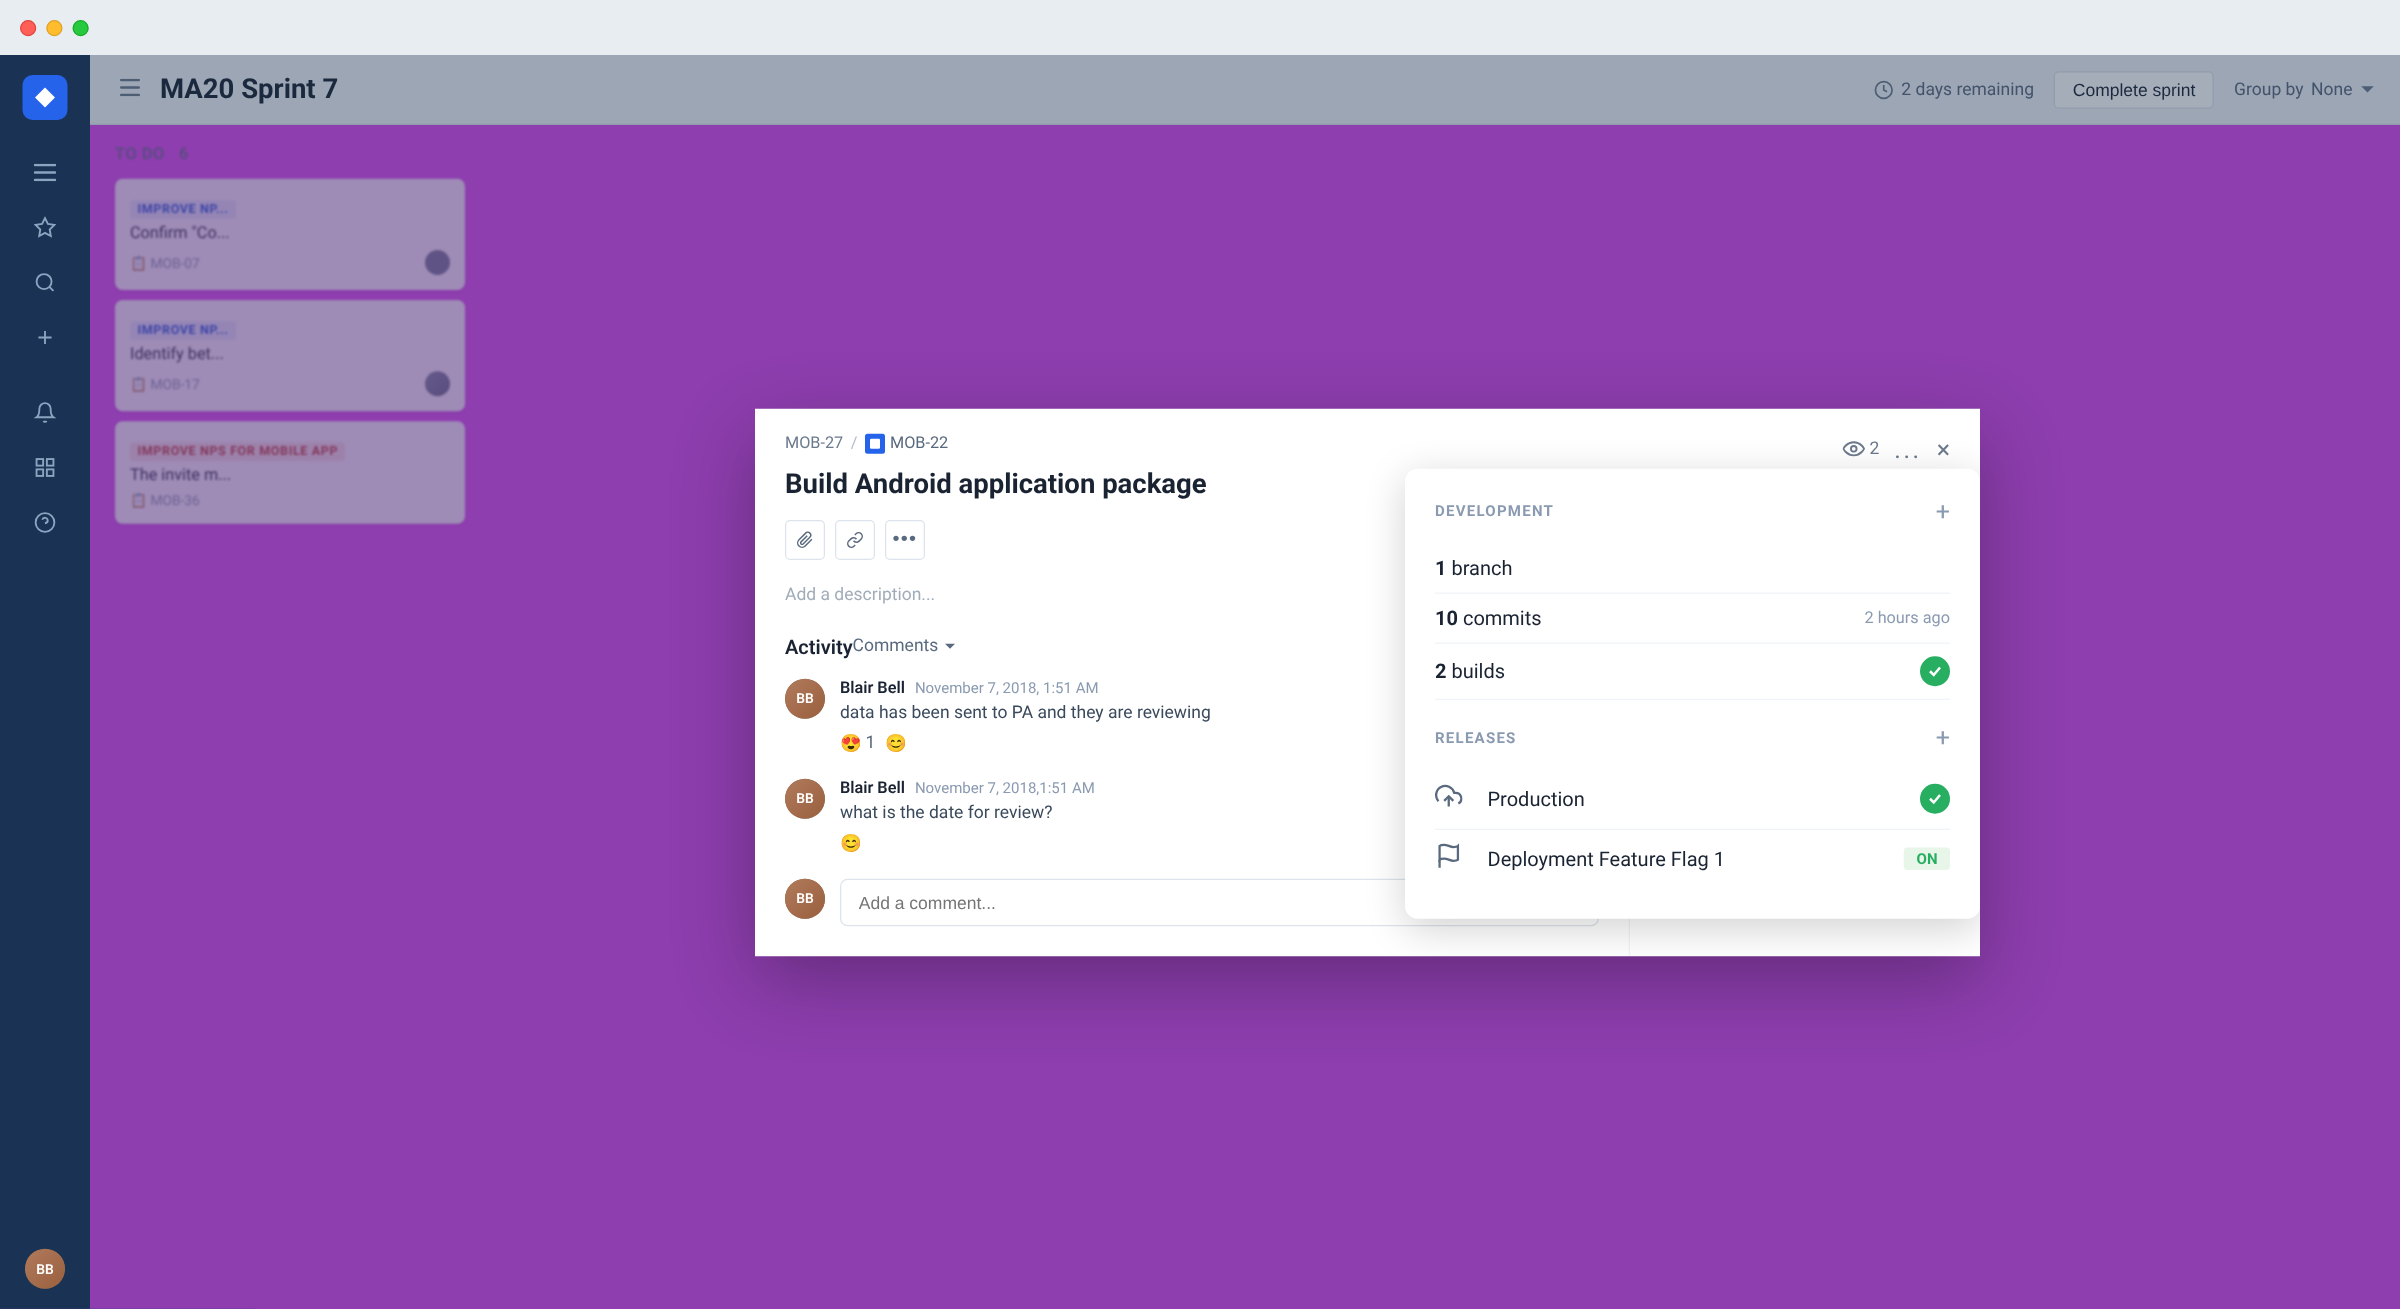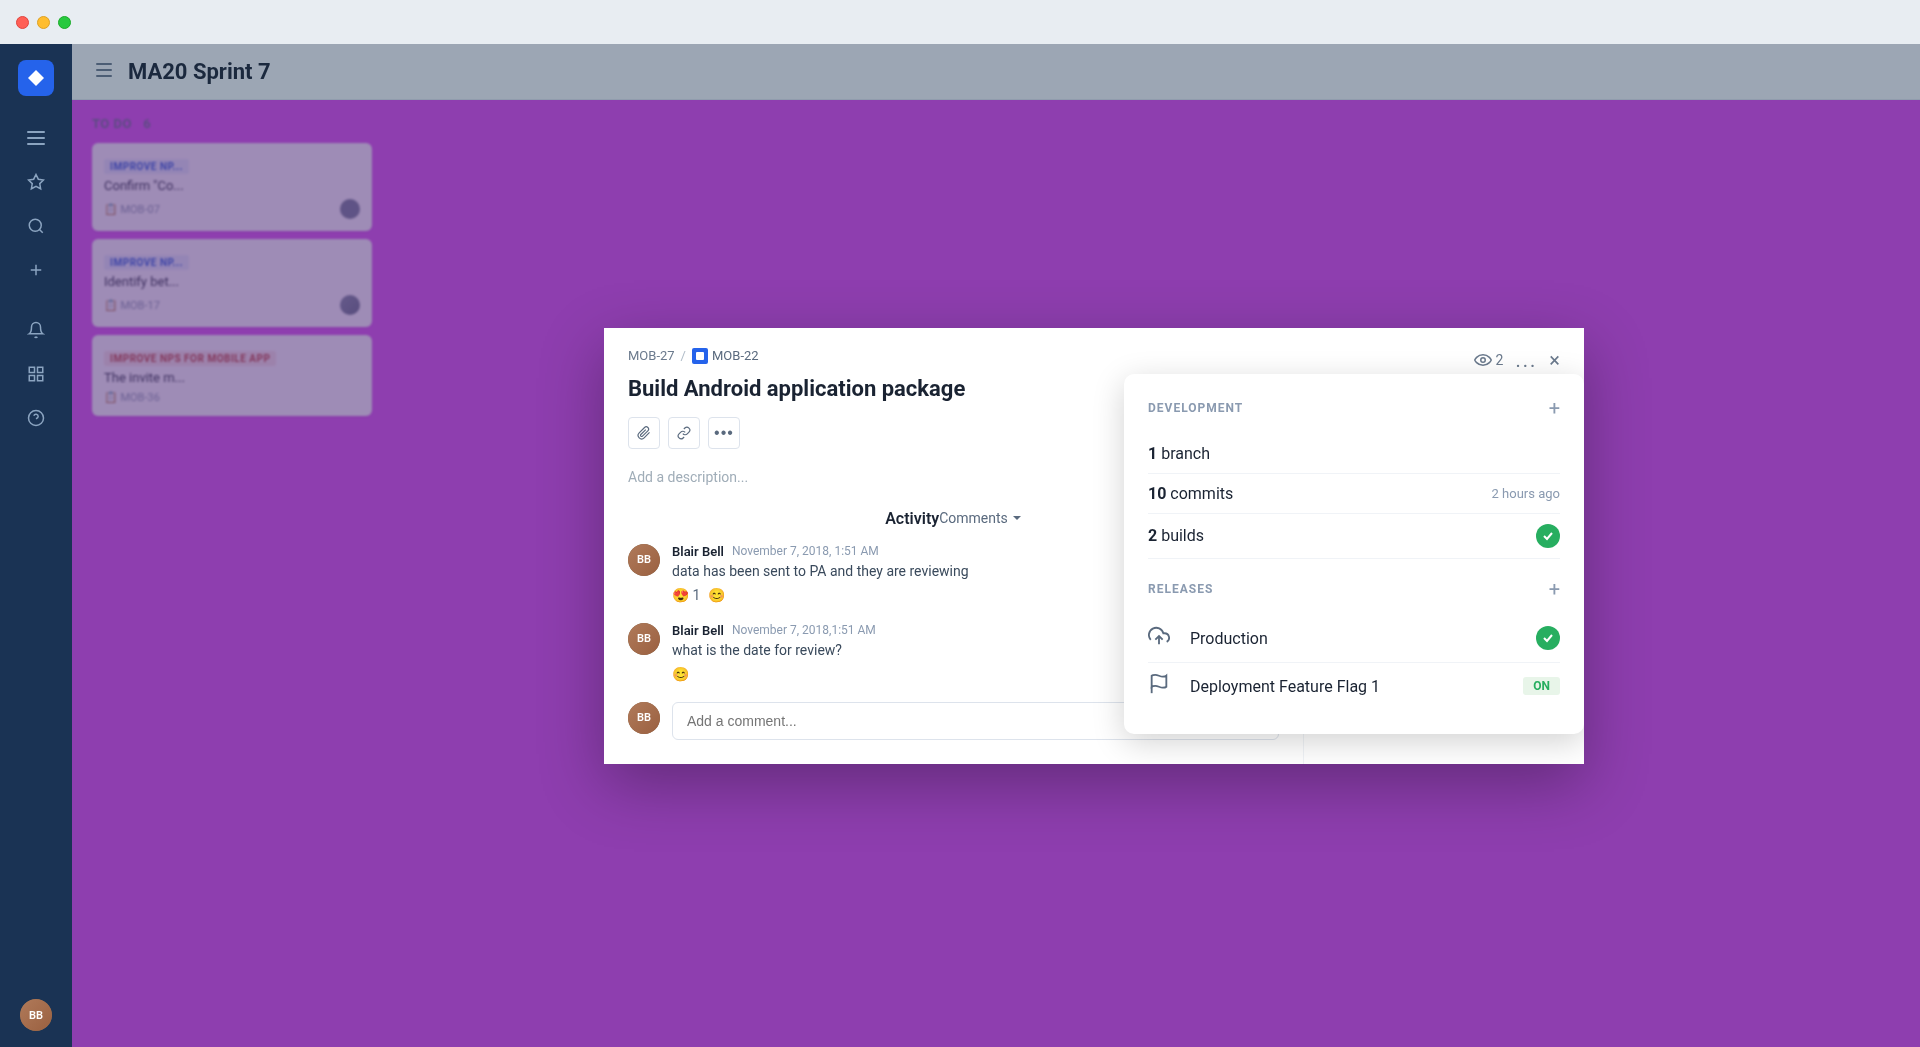--- a/index.html
+++ b/index.html
@@ -291,21 +291,21 @@
     }
     .description-placeholder {
       color: #a0adb8;
       font-size: 14px;
       margin-bottom: 24px;
     }
     .activity-section { }
     .activity-header {
       display: flex;
       align-items: center;
-      justify-content: center;
+      justify-content: flex-start;
       margin-bottom: 16px;
     }
     .activity-title {
       font-size: 16px;
       font-weight: 600;
       color: #1a2332;
     }
     .comments-btn {
       display: flex; align-items: center; gap: 4px;
       color: #5a6a7e;
@@ -593,20 +593,37 @@
 
     <div class="main-header">
       <div class="hamburger-btn">
         <svg width="16" height="14" viewBox="0 0 16 14" fill="#6b7a8d">
           <rect y="0" width="16" height="2" rx="1"></rect>
           <rect y="6" width="16" height="2" rx="1"></rect>
           <rect y="12" width="16" height="2" rx="1"></rect>
         </svg>
       </div>
       <div class="sprint-title">MA20 Sprint 7</div>
+      <div class="header-right">
+        <div class="time-remaining">
+          <svg width="16" height="16" viewBox="0 0 24 24" fill="none" stroke="#6b7a8d" stroke-width="2">
+            <circle cx="12" cy="12" r="10"></circle>
+            <polyline points="12,6 12,12 16,14"></polyline>
+          </svg>
+          <span>2 days remaining</span>
+        </div>
+        <button class="complete-sprint-btn">Complete sprint</button>
+        <div class="group-by">
+          <span>Group by</span>
+          <span>None</span>
+          <svg width="12" height="8" viewBox="0 0 12 8" fill="#6b7a8d">
+            <path d="M1 1l5 5 5-5"></path>
+          </svg>
+        </div>
+      </div>
     </div>
 
     <div class="board">
       <div class="board-column">
         <div class="column-header">TO DO &nbsp; 6</div>
         <div class="card">
           <div class="card-label label-improve">IMPROVE NP...</div>
           <div class="card-title">Confirm "Co...</div>
           <div class="card-footer">
             <span class="card-id">📋 MOB-07</span>

